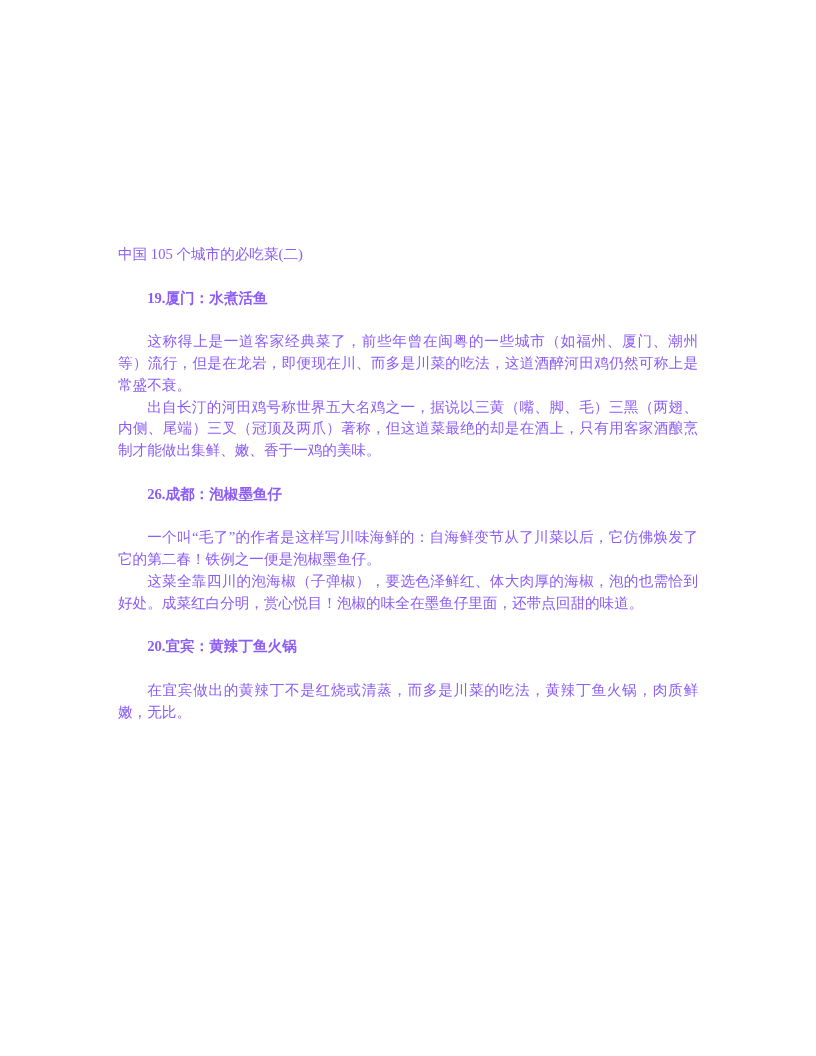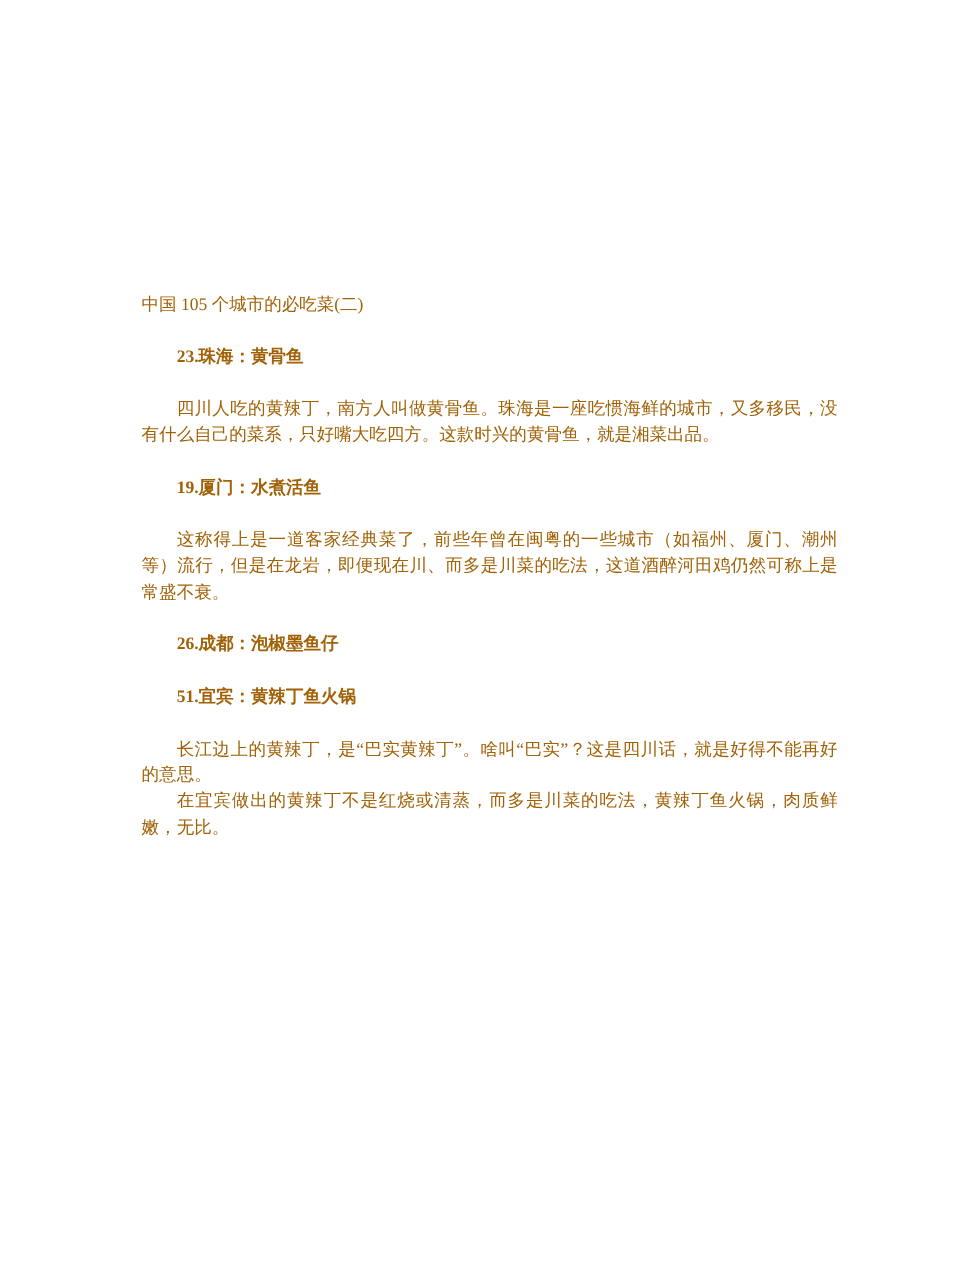--- a/index.html
+++ b/index.html
@@ -7,21 +7,21 @@
     padding: 0;
     background: #ffffff;
   }
   .page {
     position: relative;
     width: 816px;
     height: 1056px;
     box-sizing: border-box;
     padding: 244px 118px 0 118px;
     background: #ffffff;
-    color: #a16207;
+    color: #8b5cf6;
     font-family: "Liberation Serif", "DejaVu Serif", serif;
     font-size: 14.6px;
     line-height: 21.8px;
     overflow: hidden;
   }
   .doc-title {
     margin: 0 0 21.8px 0;
     font-weight: normal;
     font-size: 1em;
   }
@@ -38,36 +38,34 @@
     word-break: normal;
   }
 </style>
 </head>
 <body>
 
 <div class="page">
 
   <p class="doc-title">中国 105 个城市的必吃菜(二)</p>
 
-  <section>
-    <h2 class="heading">23.珠海：黄骨鱼</h2>
-    <p class="para">四川人吃的黄辣丁，南方人叫做黄骨鱼。珠海是一座吃惯海鲜的城市，又多移民，没有什么自己的菜系，只好嘴大吃四方。这款时兴的黄骨鱼，就是湘菜出品。</p>
-  </section>
 
   <section>
     <h2 class="heading">19.厦门：水煮活鱼</h2>
   </section>
 
   <section>
     <p class="para">这称得上是一道客家经典菜了，前些年曾在闽粤的一些城市（如福州、厦门、潮州等）流行，但是在龙岩，即便现在川、而多是川菜的吃法，这道酒醉河田鸡仍然可称上是常盛不衰。</p>
+    <p class="para">出自长汀的河田鸡号称世界五大名鸡之一，据说以三黄（嘴、脚、毛）三黑（两翅、内侧、尾端）三叉（冠顶及两爪）著称，但这道菜最绝的却是在酒上，只有用客家酒酿烹制才能做出集鲜、嫩、香于一鸡的美味。</p>
   </section>
 
   <section>
     <h2 class="heading">26.成都：泡椒墨鱼仔</h2>
+    <p class="para">一个叫“毛了”的作者是这样写川味海鲜的：自海鲜变节从了川菜以后，它仿佛焕发了它的第二春！铁例之一便是泡椒墨鱼仔。</p>
+    <p class="para">这菜全靠四川的泡海椒（子弹椒），要选色泽鲜红、体大肉厚的海椒，泡的也需恰到好处。成菜红白分明，赏心悦目！泡椒的味全在墨鱼仔里面，还带点回甜的味道。</p>
   </section>
 
   <section>
-    <h2 class="heading">51.宜宾：黄辣丁鱼火锅</h2>
-    <p class="para">长江边上的黄辣丁，是“巴实黄辣丁”。啥叫“巴实”？这是四川话，就是好得不能再好的意思。</p>
+    <h2 class="heading">20.宜宾：黄辣丁鱼火锅</h2>
     <p class="para">在宜宾做出的黄辣丁不是红烧或清蒸，而多是川菜的吃法，黄辣丁鱼火锅，肉质鲜嫩，无比。</p>
   </section>
 
 </div>
 
 </body></html>

